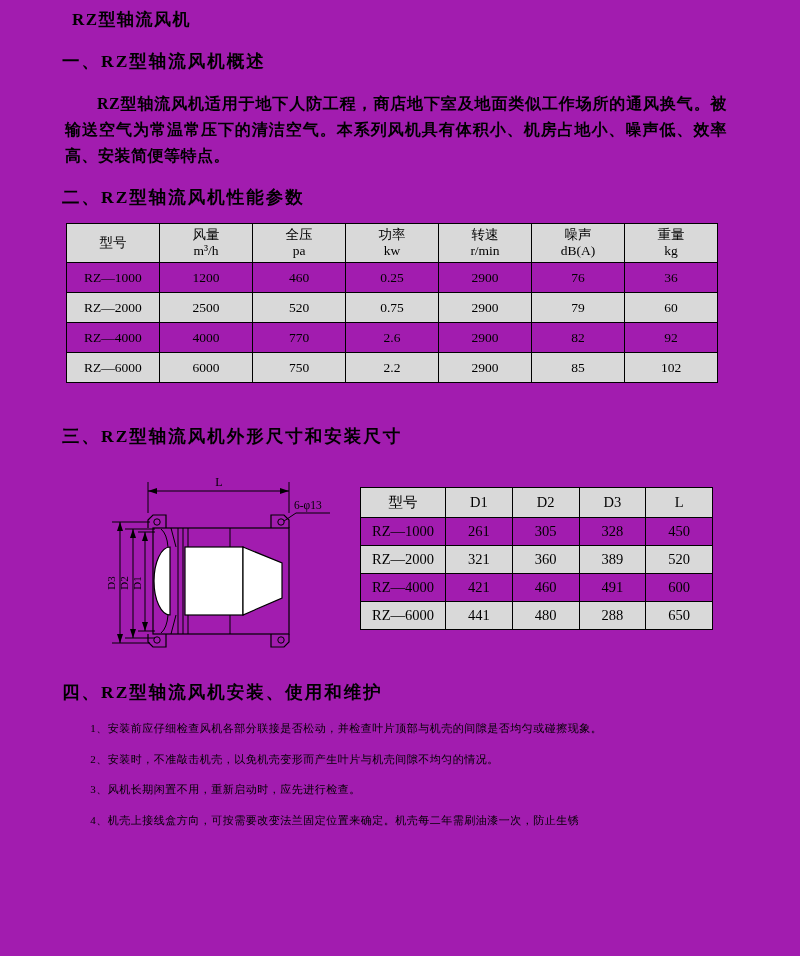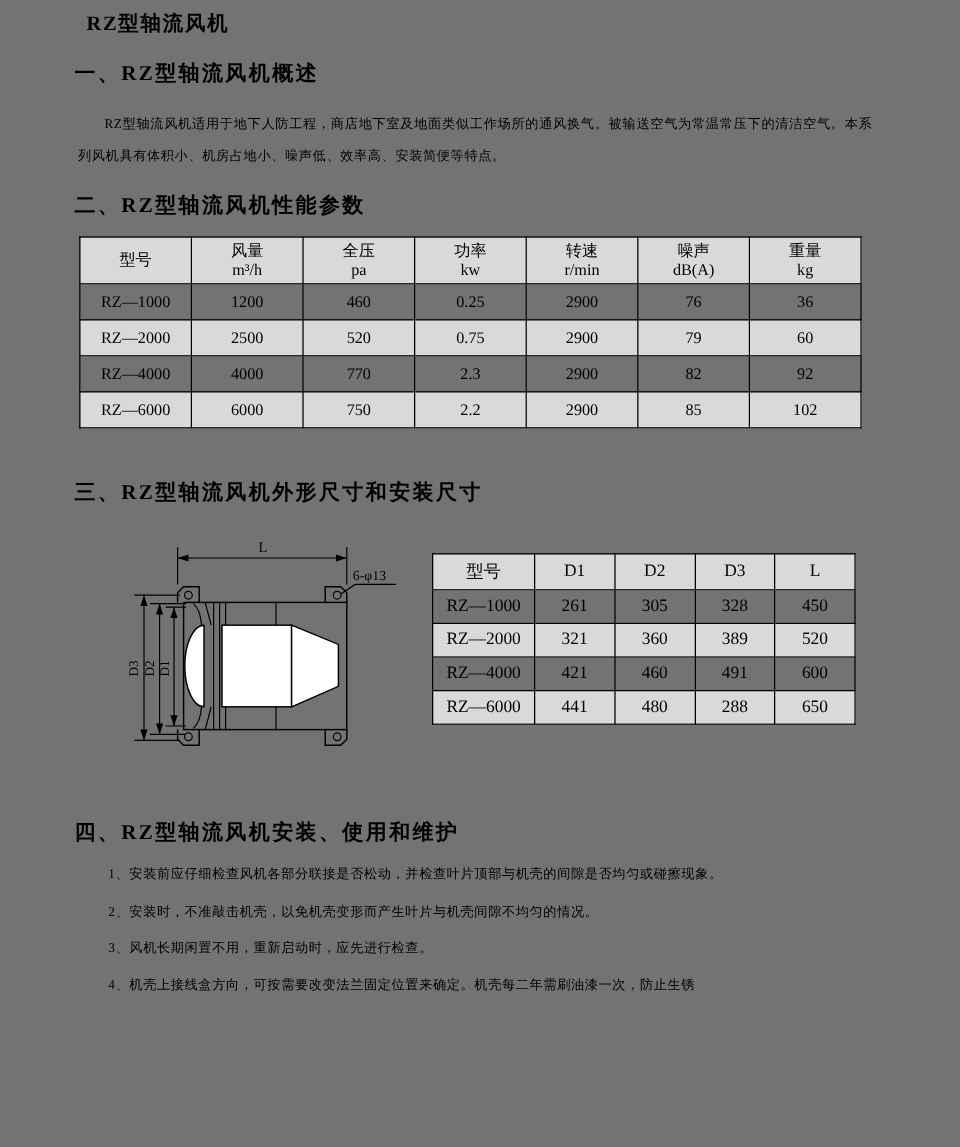--- a/index.html
+++ b/index.html
@@ -2,39 +2,39 @@
 <html><head>
 <meta charset="utf-8">
 <style>
   html,body{margin:0;padding:0;background:#ffffff;}
   body{
     width:800px;height:956px;
     font-family:"Liberation Serif","DejaVu Serif",serif;
     color:#000;
     -webkit-font-smoothing:antialiased;
   }
-  .page{position:relative;width:800px;height:956px;overflow:hidden;background:#737373;}
+  .page{position:relative;width:800px;height:956px;overflow:hidden;background:#a21caf;}
 
   .doc-title{
     margin:8px 0 0 72px;
     font-size:17px;font-weight:bold;letter-spacing:1.5px;line-height:24px;
   }
   .sec-heading{
     margin-left:62px;
     font-size:17.5px;font-weight:bold;letter-spacing:2px;line-height:26px;
   }
   .h1{margin-top:16px;}
   .h2{margin-top:15px;}
   .h3{margin-top:40px;}
-  .h4{margin-top:39px;}
+  .h4{margin-top:12px;}
 
   .intro{
     margin:17px 70px 0 65px;width:662px;
-    font-size:11px;line-height:26px;
-    text-align:justify;text-indent:2em;letter-spacing:0.5px;
+    font-size:16px;line-height:26px;
+    text-align:justify;text-indent:2em;letter-spacing:0.5px;font-weight:bold;
   }
 
   table{border-collapse:collapse;text-align:center;}
   th,td{border:1.5px solid #000;font-weight:normal;padding:0 2px;}
   .shade{background:#d9d9d9;}
 
   .tbl1{margin:13px 0 0 66px;width:652px;font-size:13.5px;table-layout:fixed;}
   .tbl1 th{height:38px;}
   .tbl1 td{height:29px;}
   .hdr-cell div{line-height:16px;}
@@ -120,21 +120,21 @@
         <td>520</td>
         <td>0.75</td>
         <td>2900</td>
         <td>79</td>
         <td>60</td>
       </tr>
       <tr>
         <td>RZ—4000</td>
         <td>4000</td>
         <td>770</td>
-        <td>2.3</td>
+        <td>2.6</td>
         <td>2900</td>
         <td>82</td>
         <td>92</td>
       </tr>
       <tr class="shade">
         <td>RZ—6000</td>
         <td>6000</td>
         <td>750</td>
         <td>2.2</td>
         <td>2900</td>

